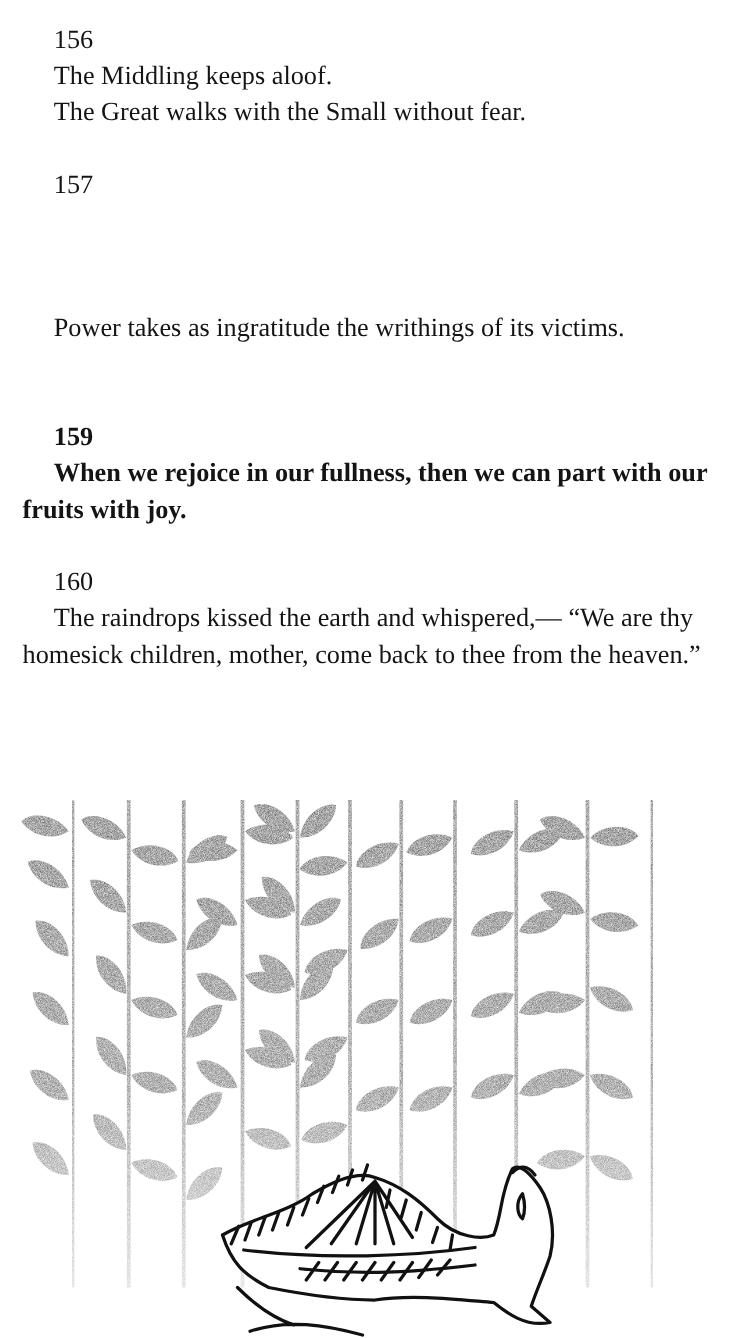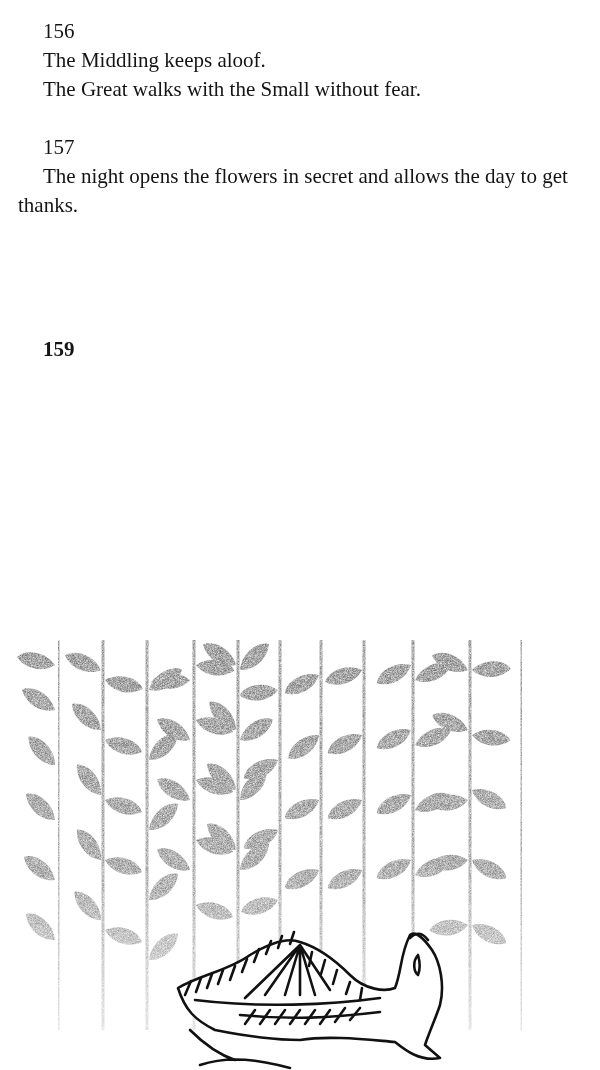--- a/index.html
+++ b/index.html
@@ -17,30 +17,35 @@
 <div class="page">
 
   <div class="entry" style="top:17px;">
     <span class="num">156</span>
     <span class="num">The Middling keeps aloof.</span>
     <span class="num">The Great walks with the Small without fear.</span>
   </div>
 
   <div class="entry" style="top:133px;">
     <span class="num">157</span>
-    <span class="text">The night opens the flowers in secret and allows the day to get thanks.</span>
   </div>
 
   <div class="entry" style="top:248px;">
+    <span class="text">Power takes as ingratitude the writhings of its victims.</span>
   </div>
 
   <div class="entry" style="top:335px;font-weight:bold;">
     <span class="num">159</span>
+    <span class="text">When we rejoice in our fullness, then we can part with our fruits with joy.</span>
   </div>
 
+  <div class="entry" style="top:451px;">
+    <span class="num">160</span>
+    <span class="text">The raindrops kissed the earth and whispered,— “We are thy homesick children, mother, come back to thee from the heaven.”</span>
+  </div>
 
   <svg class="illus" viewBox="0 625 600 445" width="600" height="445">
     <defs>
       <filter id="grain" x="0" y="0" width="100%" height="100%">
         <feTurbulence type="fractalNoise" baseFrequency="1.6" numOctaves="1" seed="3" result="n"></feTurbulence>
         <feColorMatrix in="n" type="matrix" values="0 0 0 0 0  0 0 0 0 0  0 0 0 0 0  0 0 0 -1.4 1.3" result="m"></feColorMatrix>
         <feComposite in="SourceGraphic" in2="m" operator="in"></feComposite>
       </filter>
       <linearGradient id="fade" x1="0" y1="0" x2="0" y2="1">
         <stop offset="0" stop-color="#ffffff" stop-opacity="1"></stop>

